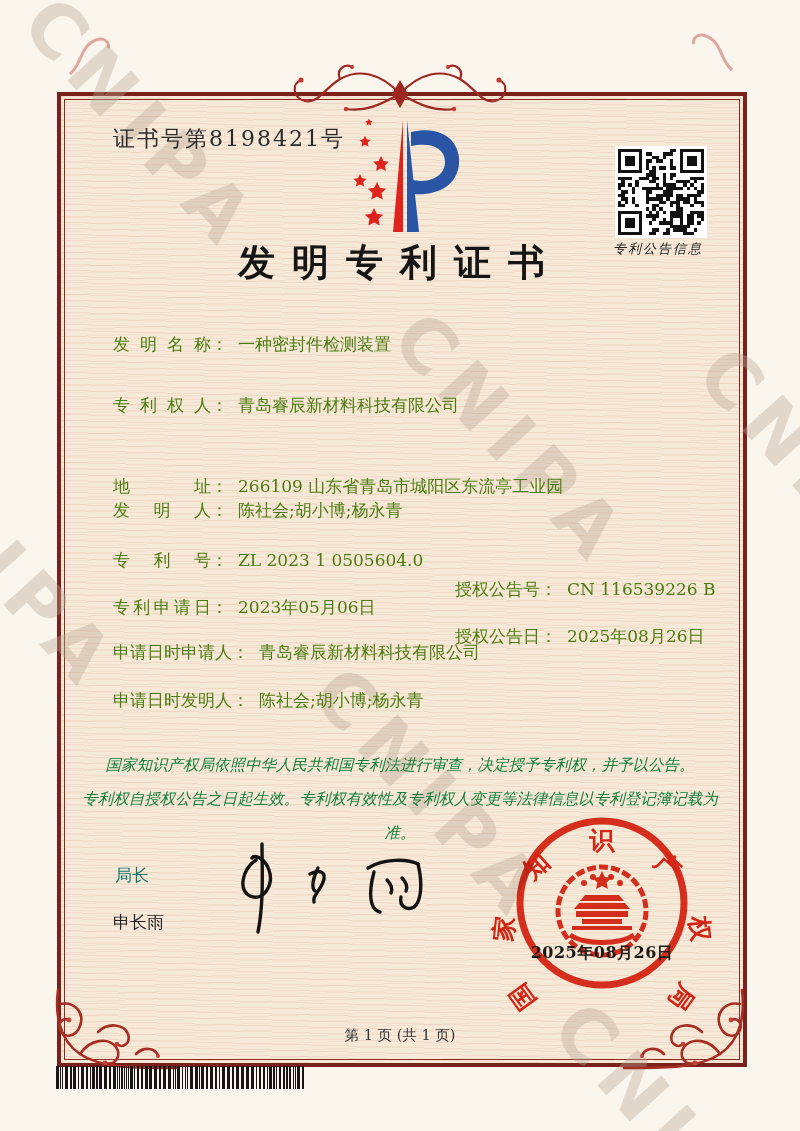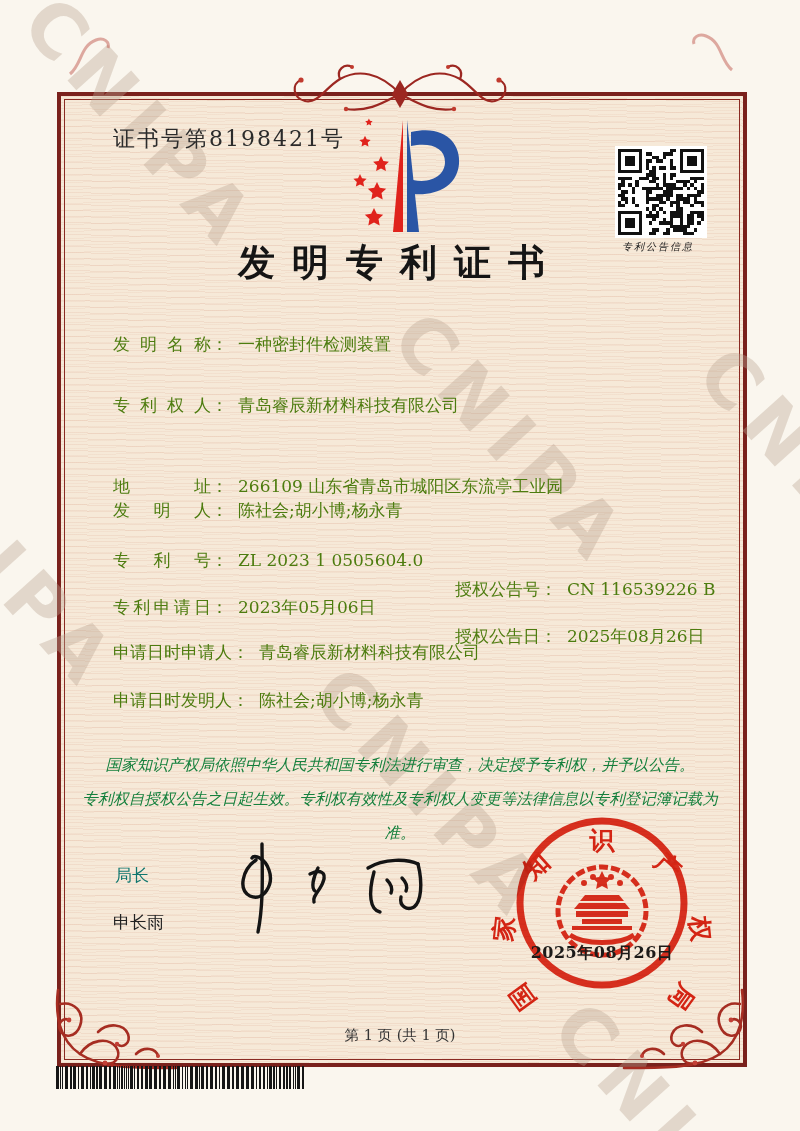--- a/index.html
+++ b/index.html
@@ -18,21 +18,21 @@
 
   
   .wm{position:absolute;z-index:1;font-family:"DejaVu Sans","Liberation Sans",sans-serif;
     font-weight:bold;font-size:74px;letter-spacing:12px;color:rgba(186,166,146,0.38);
     transform:rotate(48deg);transform-origin:left top;white-space:nowrap;pointer-events:none;}
 
   
   .cert-no{position:absolute;left:113px;top:124px;font-size:22px;letter-spacing:2px;color:#2b2b2b;z-index:2;}
   .logo{position:absolute;left:333px;top:116px;z-index:2;}
   .qr-wrap{position:absolute;left:615px;top:146px;width:86px;height:86px;background:#fff;padding:3px;z-index:2;}
-  .qr-caption{position:absolute;left:596px;top:240px;width:124px;text-align:center;font-size:10px;
+  .qr-caption{position:absolute;left:596px;top:240px;width:124px;text-align:center;font-size:13px;
     font-style:italic;letter-spacing:2px;color:#222;z-index:2;}
   .title{position:absolute;left:0;top:238px;width:800px;text-align:center;font-size:37px;font-weight:bold;
     letter-spacing:17px;color:#151515;z-index:2;}
 
   
   .row{position:absolute;left:113px;width:640px;font-size:17px;color:#4d7c0f;z-index:2;white-space:nowrap;}
   .lbl{display:inline-block;width:98px;text-align:justify;text-align-last:justify;vertical-align:bottom;}
   .lbl-long{display:inline-block;width:auto;}
   .colon{display:inline-block;}
   .val{margin-left:10px;}

